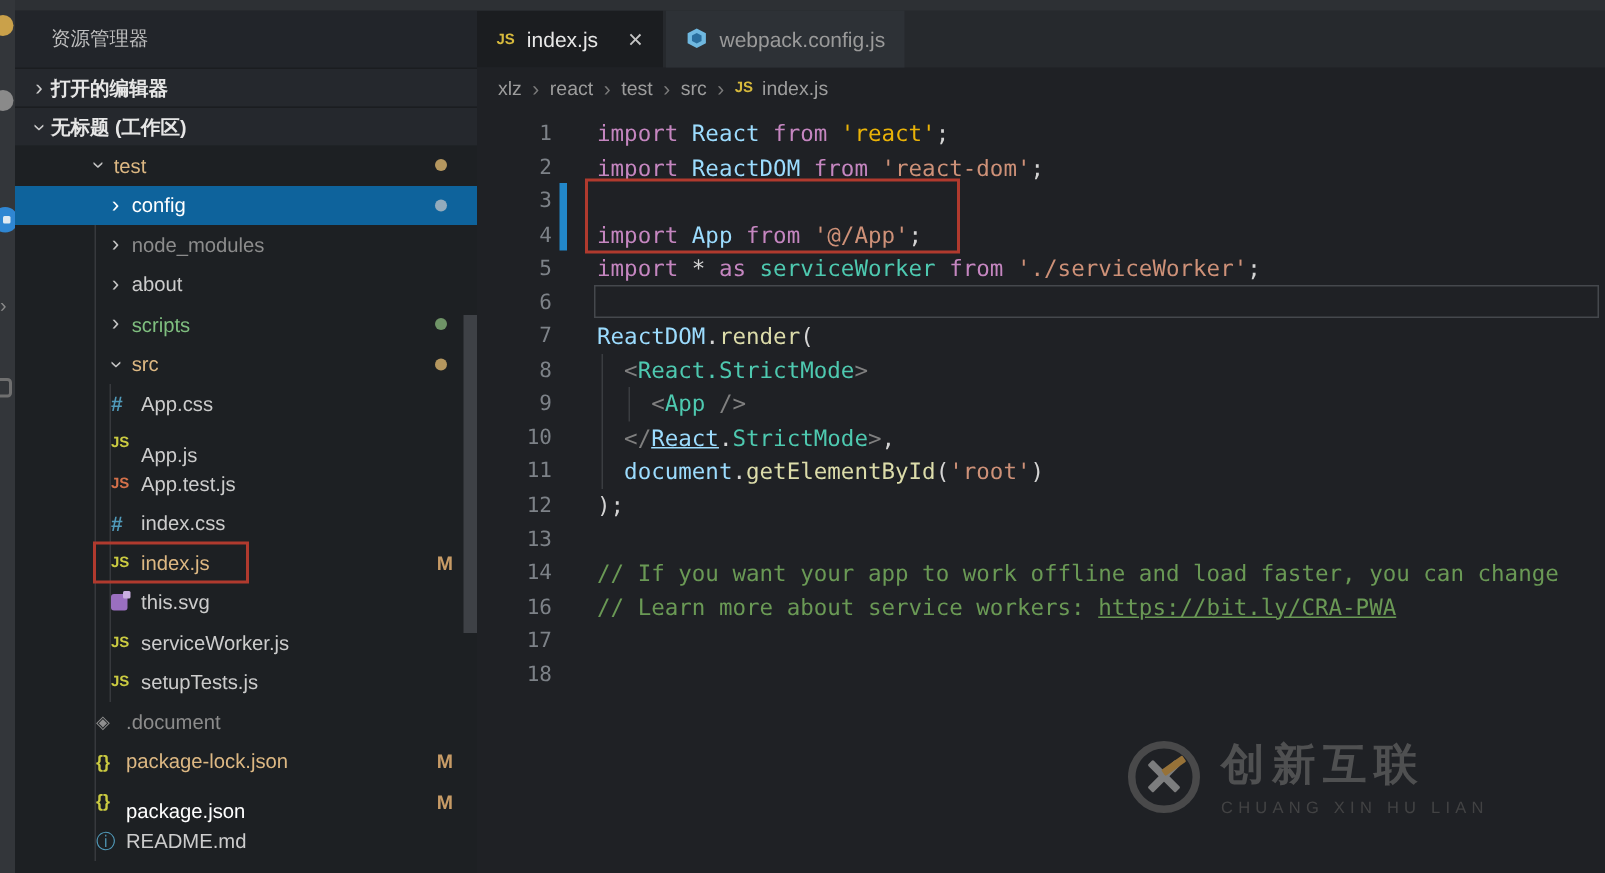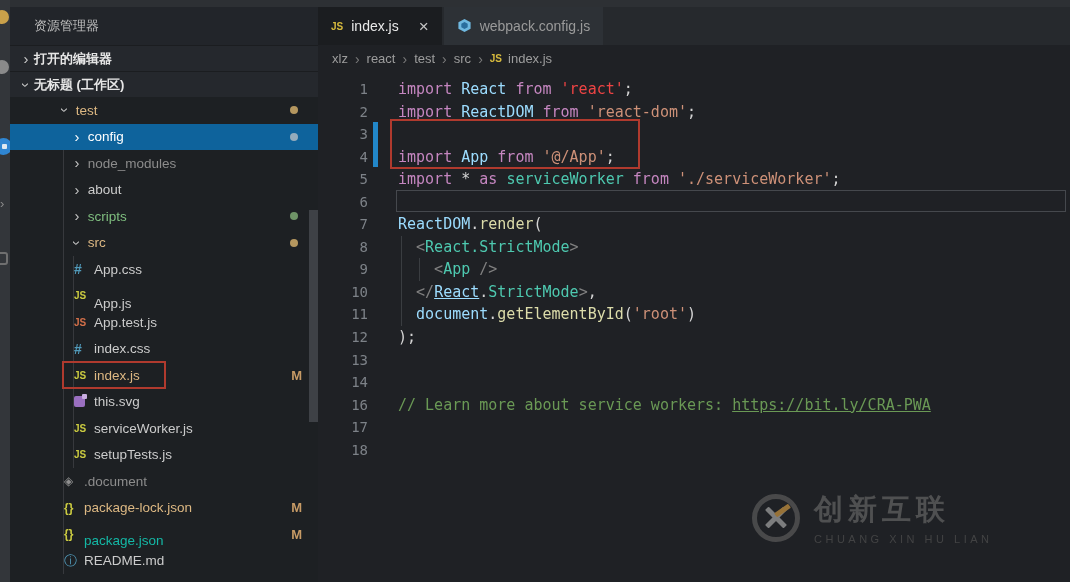--- a/index.html
+++ b/index.html
@@ -151,21 +151,21 @@
         <span class="ficon ic-git">◈</span>
         <span style="color: rgb(140, 140, 140);">.document</span>
       </div>
       <div class="row" style="padding-left: 54px;">
         <span class="ficon ic-json">{}</span>
         <span style="color: rgb(221, 184, 131); text-align: right;">package-lock.json</span>
         <span class="mbadge">M</span>
       </div>
       <div class="row" style="padding-left: 54px;">
         <span class="ficon ic-json">{}</span>
-        <span style="color: #14b8a6; margin-top: 12px;">package.json</span>
+        <span style="color: #ffffff; margin-top: 12px;">package.json</span>
         <span class="mbadge">M</span>
       </div>
       <div class="row" style="padding-left: 54px;">
         <span class="ficon ic-info">ⓘ</span>
         <span style="color: rgb(204, 204, 204);">README.md</span>
       </div>
     </div>
   <div id="sb-scroll"></div>
 </div>
 
@@ -190,34 +190,34 @@
       <span>react</span>
       <span class="sep">›</span>
       <span>test</span>
       <span class="sep">›</span>
       <span>src</span>
       <span class="sep">›</span>
       <span class="bicon">JS</span>
       <span>index.js</span>
     </div>
   <div id="code">
-      <div class="cl"><span class="ln">1</span><span class="lc"><span style="color: rgb(197, 134, 192);">import </span><span style="color: rgb(156, 220, 254);">React</span><span style="color: rgb(197, 134, 192);"> from </span><span style="color: #ef4444;">'react'</span><span style="color: rgb(212, 212, 212);">;</span></span></div>
+      <div class="cl"><span class="ln">1</span><span class="lc"><span style="color: rgb(197, 134, 192);">import </span><span style="color: rgb(156, 220, 254);">React</span><span style="color: rgb(197, 134, 192);"> from </span><span style="color: #eab308;">'react'</span><span style="color: rgb(212, 212, 212);">;</span></span></div>
       <div class="cl"><span class="ln">2</span><span class="lc"><span style="color: rgb(197, 134, 192);">import </span><span style="color: rgb(156, 220, 254);">ReactDOM</span><span style="color: rgb(197, 134, 192);"> from </span><span style="color: rgb(206, 145, 120);">'react-dom'</span><span style="color: rgb(212, 212, 212);">;</span></span></div>
       <div class="cl"><span class="ln">3</span></div>
       <div class="cl"><span class="ln">4</span><span class="lc"><span style="color: rgb(197, 134, 192);">import </span><span style="color: rgb(156, 220, 254);">App</span><span style="color: rgb(197, 134, 192);"> from </span><span style="color: rgb(206, 145, 120);">'@/App'</span><span style="color: rgb(212, 212, 212);">;</span></span></div>
       <div class="cl"><span class="ln">5</span><span class="lc"><span style="color: rgb(197, 134, 192);">import </span><span style="color: rgb(212, 212, 212);">* </span><span style="color: rgb(197, 134, 192);">as </span><span style="color: rgb(78, 201, 176);">serviceWorker</span><span style="color: rgb(197, 134, 192);"> from </span><span style="color: rgb(206, 145, 120);">'./serviceWorker'</span><span style="color: rgb(212, 212, 212);">;</span></span></div>
       <div class="cl"><span class="ln">6</span><span class="lc"></span></div>
       <div class="cl"><span class="ln">7</span><span class="lc"><span style="color: rgb(156, 220, 254);">ReactDOM</span><span style="color: rgb(212, 212, 212);">.</span><span style="color: rgb(220, 220, 170);">render</span><span style="color: rgb(212, 212, 212);">(</span></span></div>
       <div class="cl"><span class="ln">8</span><span class="lc"><span style="color: rgb(128, 128, 128);">  &lt;</span><span style="color: rgb(78, 201, 176);">React.StrictMode</span><span style="color: rgb(128, 128, 128);">&gt;</span></span></div>
       <div class="cl"><span class="ln">9</span><span class="lc"><span style="color: rgb(128, 128, 128);">    &lt;</span><span style="color: rgb(78, 201, 176);">App</span><span style="color: rgb(128, 128, 128);"> /&gt;</span></span></div>
       <div class="cl"><span class="ln">10</span><span class="lc"><span style="color: rgb(128, 128, 128);">  &lt;/</span><span style="color: rgb(156, 220, 254); text-decoration: underline;">React</span><span style="color: rgb(212, 212, 212);">.</span><span style="color: rgb(78, 201, 176);">StrictMode</span><span style="color: rgb(128, 128, 128);">&gt;</span><span style="color: rgb(212, 212, 212);">,</span></span></div>
       <div class="cl"><span class="ln">11</span><span class="lc"><span style="color: rgb(212, 212, 212);">  </span><span style="color: rgb(156, 220, 254);">document</span><span style="color: rgb(212, 212, 212);">.</span><span style="color: rgb(220, 220, 170);">getElementById</span><span style="color: rgb(212, 212, 212);">(</span><span style="color: rgb(206, 145, 120);">'root'</span><span style="color: rgb(212, 212, 212);">)</span></span></div>
       <div class="cl"><span class="ln">12</span><span class="lc"><span style="color: rgb(212, 212, 212);">);</span></span></div>
       <div class="cl"><span class="ln">13</span><span class="lc"></span></div>
-      <div class="cl"><span class="ln">14</span></div>
+      <div class="cl"><span class="ln">14</span><span class="lc"><span style="color: rgb(106, 153, 85);">// If you want your app to work offline and load faster, you can change</span></span></div>
       <div class="cl"><span class="ln">16</span><span class="lc"><span style="color: rgb(106, 153, 85);">// Learn more about service workers: </span><span style="color: rgb(106, 153, 85); text-decoration: underline;">https://bit.ly/CRA-PWA</span></span></div>
       <div class="cl"><span class="ln">17</span></div>
       <div class="cl"><span class="ln">18</span><span class="lc"></span></div>
     </div>
   <div class="ov" id="git-bar"></div>
   <div class="ov" id="red-box-code"></div>
   <div class="ov" id="cur-line-box"></div>
   <div class="ov iguide" style="left:83px; top:236px; height:90px;"></div>
   <div class="ov iguide" style="left:101px; top:258px; height:23px;"></div>
 </div>

